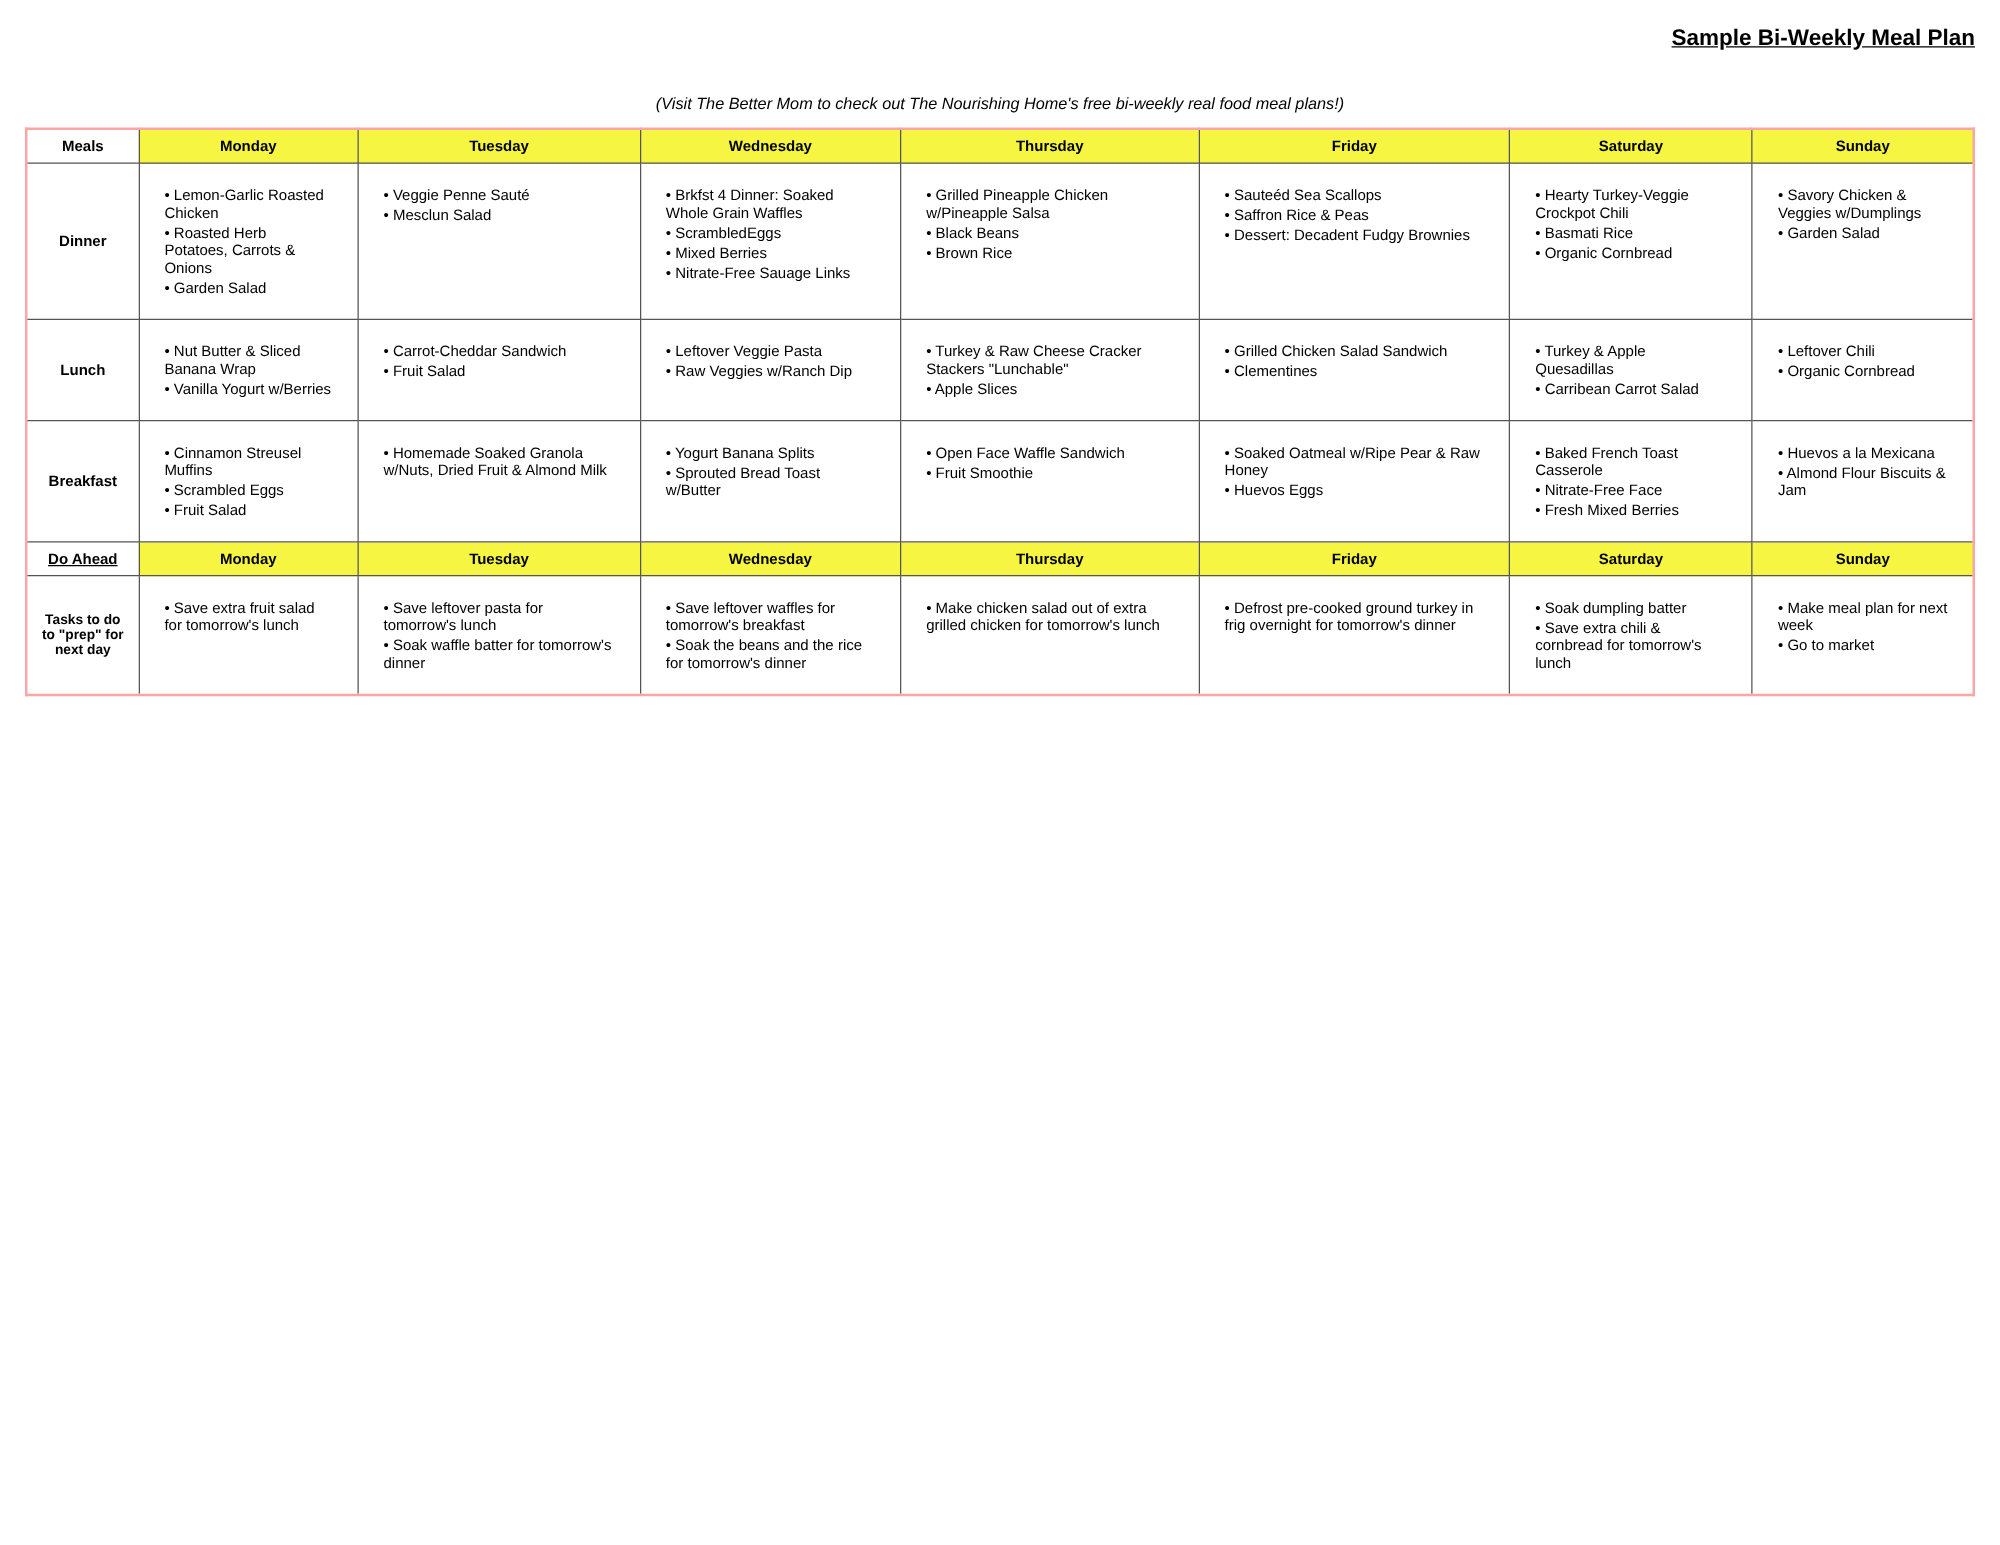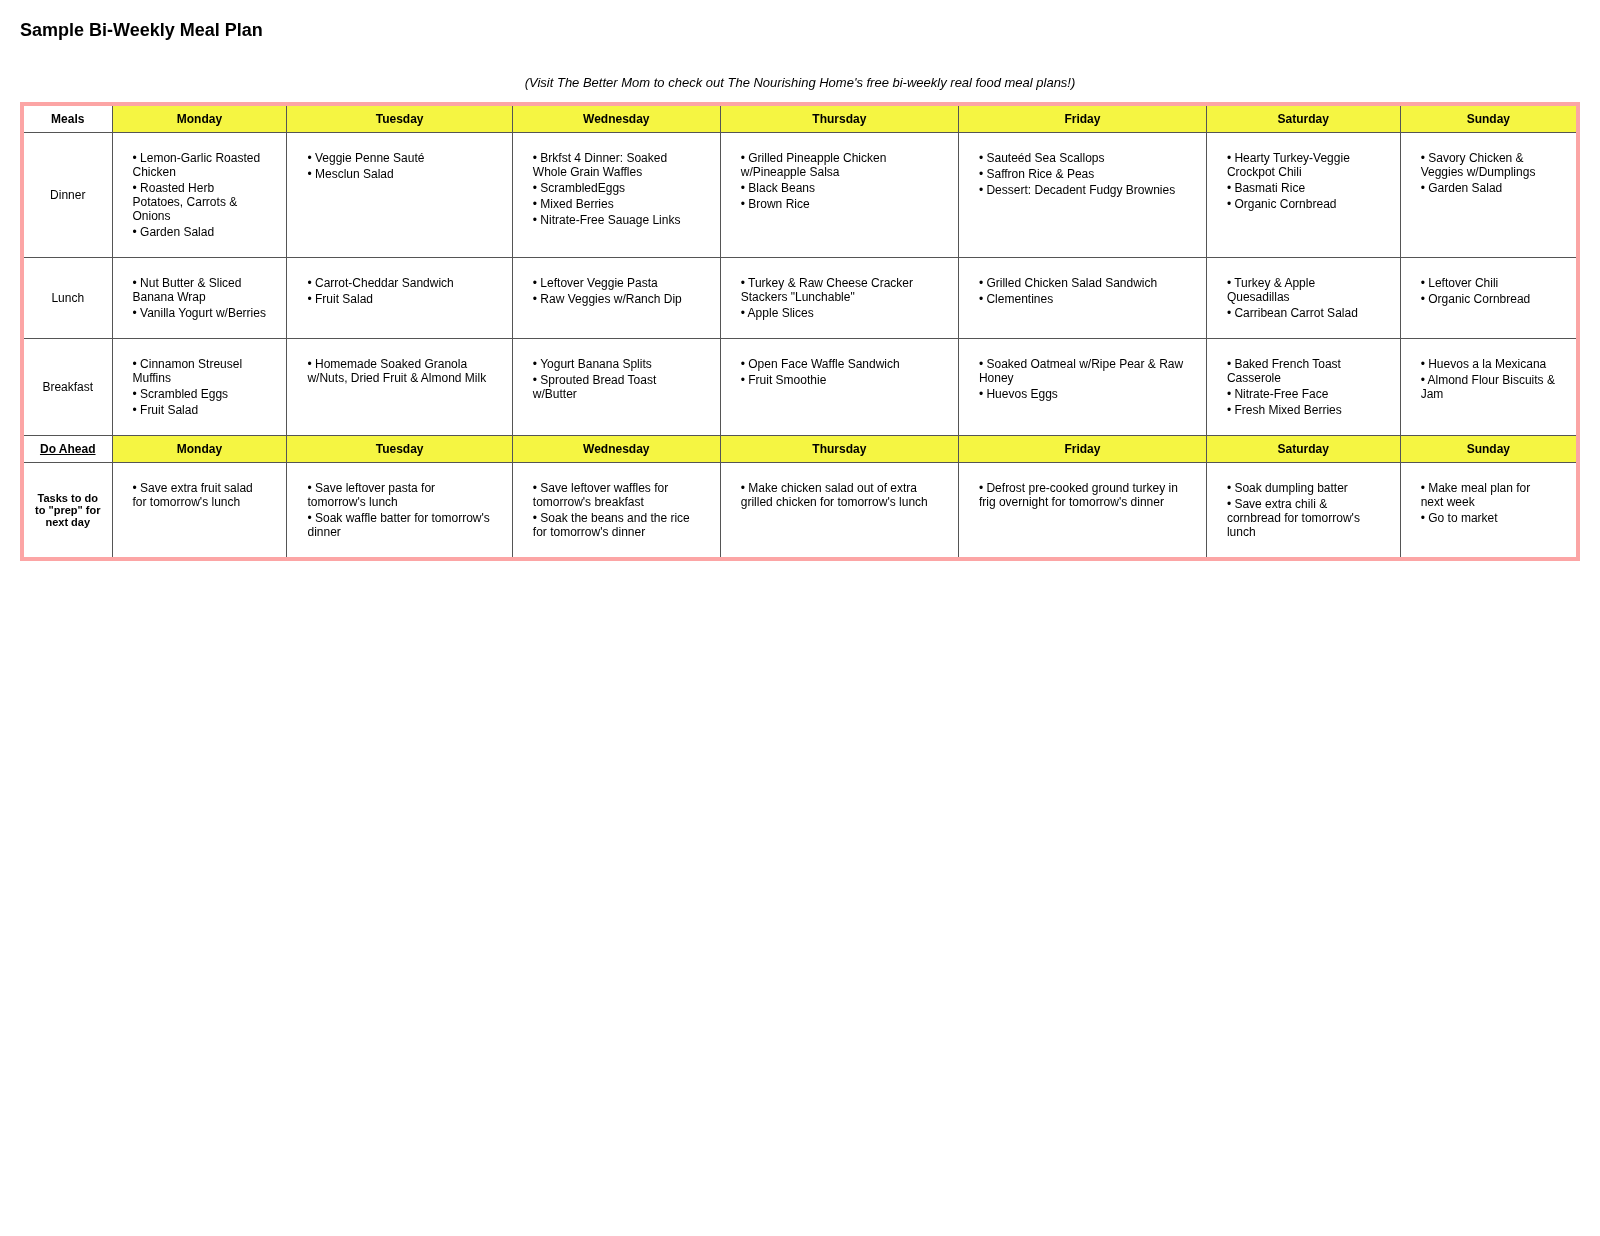--- a/index.html
+++ b/index.html
@@ -4,50 +4,51 @@
   <style>
     * { box-sizing: border-box; margin: 0; padding: 0; }
     body {
       background: #fff;
       font-family: Arial, sans-serif;
       font-size: 12px;
       padding: 20px;
       color: #000;
     }
     .page-title {
-      text-align: left;
+      text-align: right;
       font-size: 18px;
       font-weight: bold;
       margin-bottom: 4px;
+      text-decoration: underline;
     }
     .page-subtitle {
       text-align: center;
       font-size: 13px;
       font-style: italic;
       margin-bottom: 12px;
       margin-top: 34px;
     }
     table {
       width: 100%;
       border-collapse: collapse;
-      border: 4px solid #fca5a5;
+      border: 2px solid #fca5a5;
     }
     th, td {
       border: 1.5px solid #555;
       padding: 6px 8px;
       vertical-align: top;
       text-align: center;
     }
     .header-yellow {
       background-color: #f5f542;
       font-weight: bold;
       text-align: center;
     }
     .row-label {
-      font-weight: normal;
+      font-weight: bold;
       text-align: center;
       vertical-align: middle;
       background-color: #fff;
       width: 90px;
     }
     .row-label-tasks {
       font-weight: bold;
       text-align: center;
       vertical-align: middle;
       background-color: #fff;

